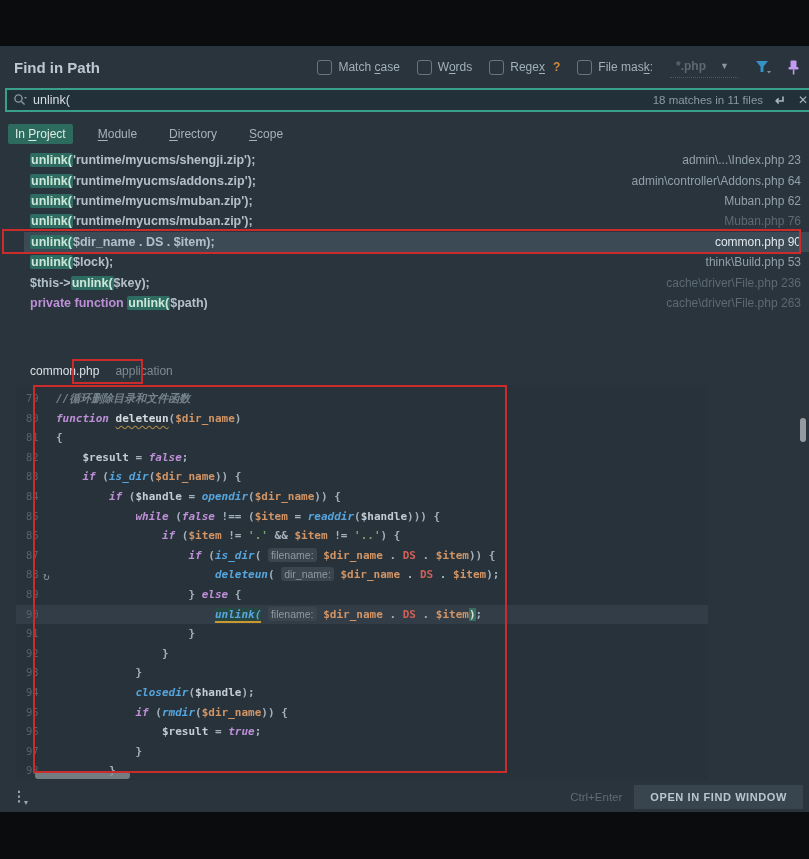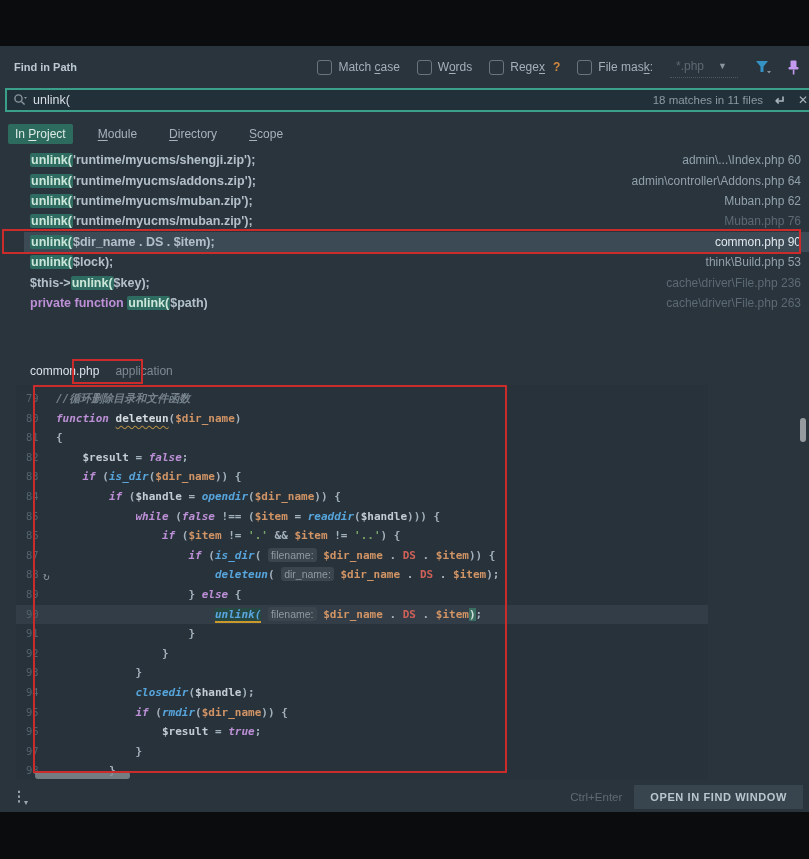--- a/index.html
+++ b/index.html
@@ -1,26 +1,26 @@
 <!DOCTYPE html>
 <html><head>
 <meta charset="utf-8">
 <style>
   html,body{margin:0;padding:0;background:#0b0c0d;width:809px;height:859px;overflow:hidden;
     font-family:"Liberation Sans",sans-serif;-webkit-font-smoothing:antialiased;}
   .dialog{position:absolute;left:0;top:46px;width:809px;height:766px;background:#2a343d;}
   
   .hdr{position:absolute;left:0;top:0;width:100%;height:42px;display:flex;align-items:center;}
-  .title{margin-left:14px;font-size:11px;font-weight:bold;color:#bcc9d2;}
+  .title{margin-left:14px;font-size:15px;font-weight:bold;color:#bcc9d2;}
   .opts{position:absolute;right:10px;top:0;height:42px;display:flex;align-items:center;gap:17px;}
   .opt{display:flex;align-items:center;gap:6px;cursor:default;}
   .cb{width:13px;height:13px;border:1px solid #68757f;border-radius:3px;background:#2a343d;}
   .optlab{font-size:12px;color:#a2b0ba;}
   .help{color:#d0883f;font-size:12px;font-weight:bold;margin-left:2px;}
-  .mask-dd{display:flex;align-items:center;gap:14px;border-bottom:1px dotted #4d5a63;padding:2px 4px 4px 6px;min-width:58px;}
+  .mask-dd{display:flex;align-items:center;gap:14px;border-bottom:1px dotted #4d5a63;padding:2px 4px 4px 6px;min-width:58px;font-weight:bold;}
   .mask-val{font-size:12px;color:#5c6972;}
   .dd-caret{color:#8a959d;font-size:9px;}
   .icon-btn{display:flex;align-items:center;}
   
   .search{position:absolute;left:5px;top:42px;width:795px;height:20px;background:#223039;
     border:2px solid #3ba089;display:flex;align-items:center;padding:0 6px;}
   .s-query{font-size:12.5px;color:#d7dee4;margin-left:6px;flex:0 0 auto;}
   .s-right{margin-left:auto;display:flex;align-items:center;gap:12px;}
   .s-count{font-size:11.5px;color:#8b99a3;}
   .s-enter{color:#a7b3bb;font-size:13px;font-weight:bold;}
@@ -144,21 +144,21 @@
   <div class="scopes" id="scopes-slot">
       <span class="scope sel">In <u>P</u>roject</span>
       <span class="scope"><u>M</u>odule</span>
       <span class="scope"><u>D</u>irectory</span>
       <span class="scope"><u>S</u>cope</span>
     </div>
 
   <div class="results" id="results-slot">
       <div class="row">
         <span class="r-code"><span class="r-match">unlink(</span>'runtime/myucms/shengji.zip');</span>
-        <span class="r-path">admin\...\Index.php 60</span>
+        <span class="r-path">admin\...\Index.php 23</span>
       </div>
       <div class="row">
         <span class="r-code"><span class="r-match">unlink(</span>'runtime/myucms/addons.zip');</span>
         <span class="r-path">admin\controller\Addons.php 64</span>
       </div>
       <div class="row">
         <span class="r-code"><span class="r-match">unlink(</span>'runtime/myucms/muban.zip');</span>
         <span class="r-path">Muban.php 62</span>
       </div>
       <div class="row dim">

